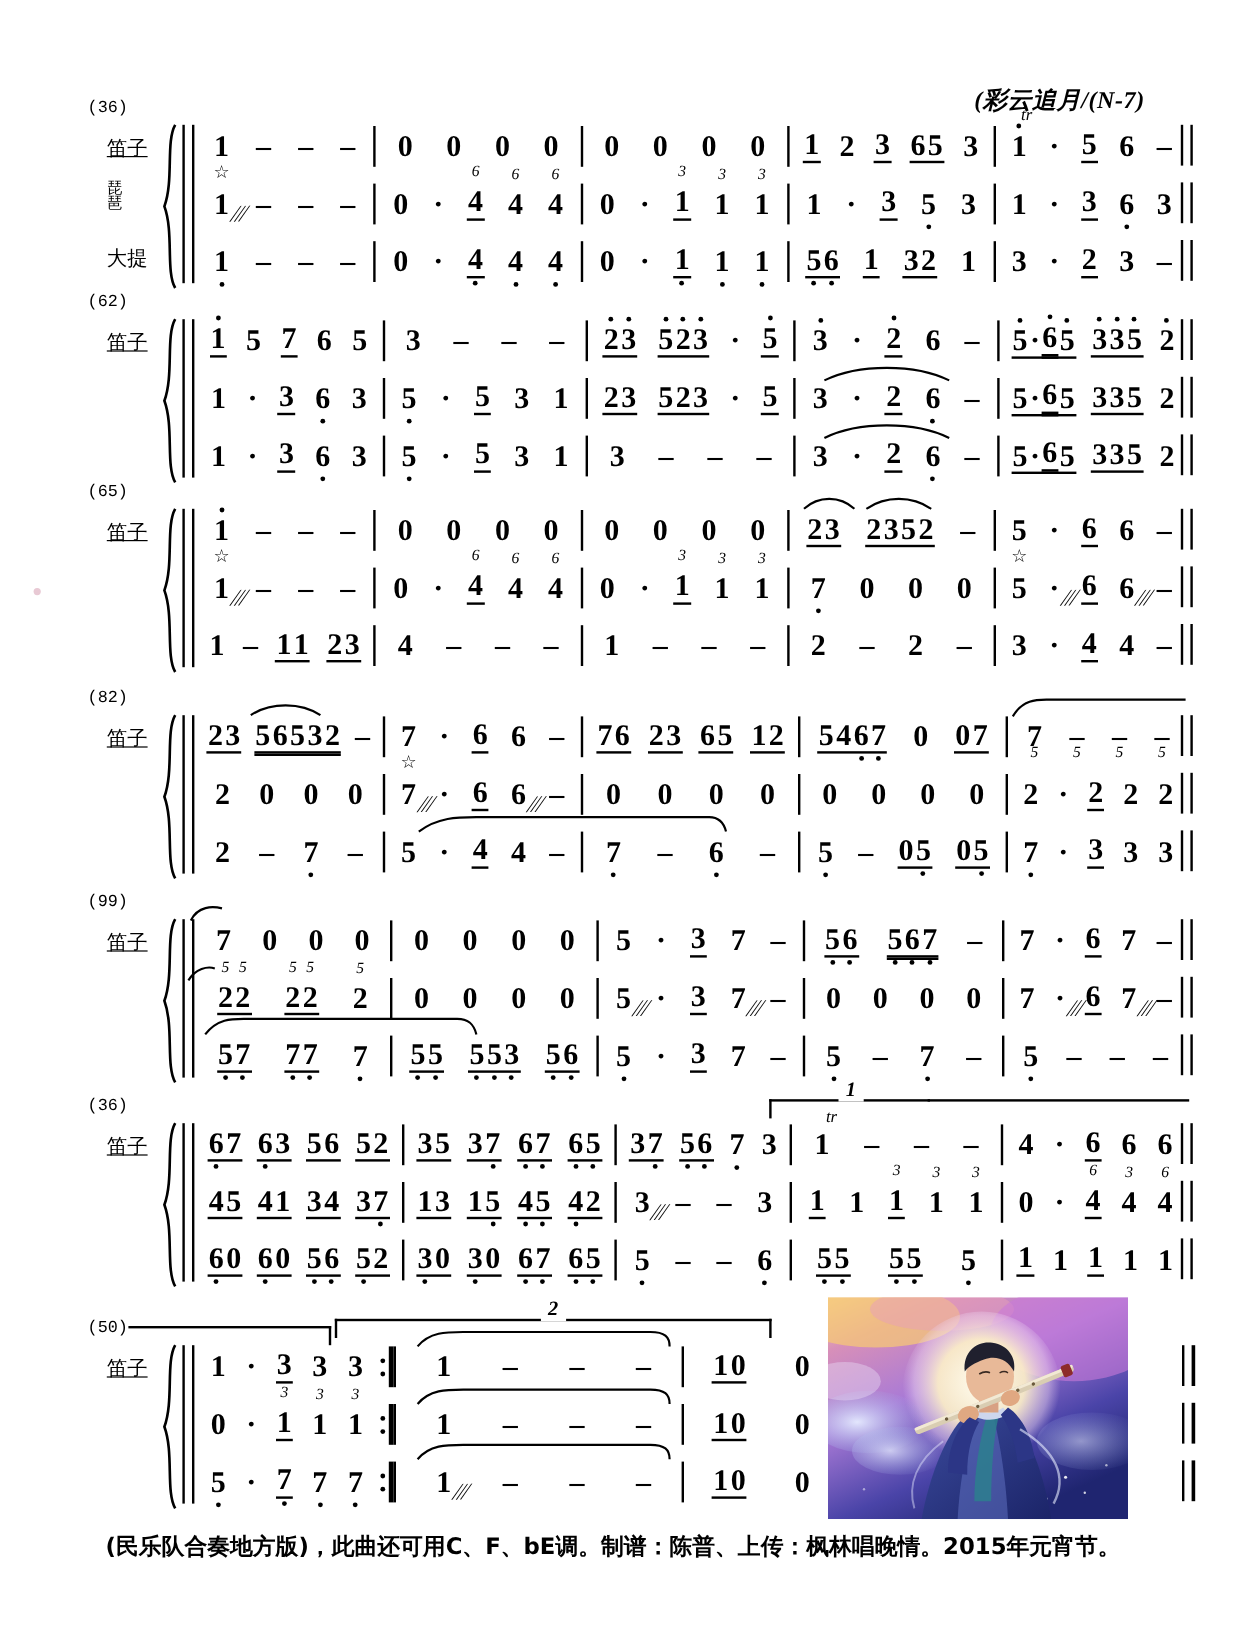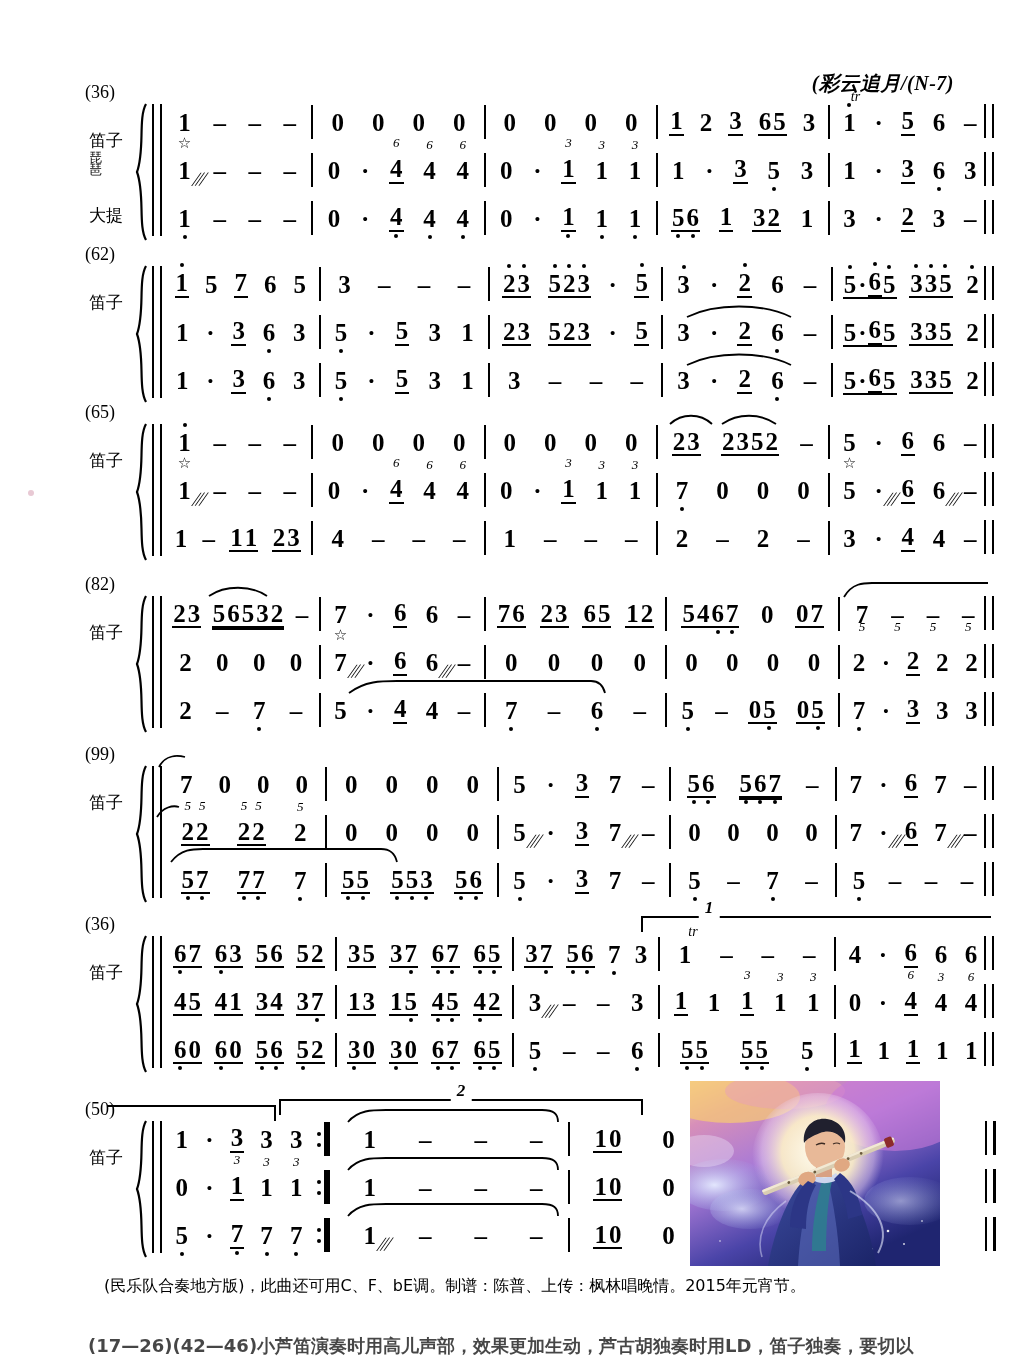--- a/index.html
+++ b/index.html
@@ -22,44 +22,44 @@
     font-weight:bold;
     font-size:20px;
     letter-spacing:0.5px;
     white-space:nowrap;
   }
 
   
   .system{position:absolute;left:45px;width:945px;}
   .sys-index{
     position:absolute;
-    left:40px; top:-18px;
-    font-size:18px;
-    font-family:Liberation Serif, serif;
+    left:28px; top:-18px;
+    font-size:14px;
+    font-family:Liberation Mono, monospace;
   }
 
   
   .brace{
     position:absolute;
     left:88px; top:0;
     width:18px;
     font-size:0;
   }
   .brace svg{display:block;}
 
   .labels{
     position:absolute;
     left:44px; top:0;
     width:46px;
     font-family:"DejaVu Sans", sans-serif;
     font-size:17px;
     font-weight:normal;
   }
   .labels div{position:absolute;left:0;white-space:nowrap;}
-  .lab0{top:29px;}
+  .lab0{top:12px;text-decoration:underline;}
   .lab1{top:52px;}
   .lab2{top:104px;}
   .lab-pipa{
     display:flex;align-items:center;
     font-size:15px;line-height:1;
   }
   .lab-pipa .stack{display:inline-block;}
 
   
   .startbar{
@@ -211,25 +211,25 @@
     left:690px;top:1081px;
     width:250px;height:185px;
     overflow:hidden;
     border:0;
   }
   .picture svg{display:block;}
 
   
   .footer{
     position:absolute;
-    left:104px;top:1276px;
+    left:88px;top:1276px;
     width:880px;
     font-family:"DejaVu Sans","Liberation Sans",sans-serif;
-    font-size:16px;
-    font-weight:normal;
+    font-size:19px;
+    font-weight:bold;
     letter-spacing:0px;
     white-space:nowrap;
   }
   .footer2{
     position:absolute;
     left:88px;top:1334px;
     width:880px;
     font-family:"DejaVu Sans","Liberation Sans",sans-serif;
     font-size:18px;
     font-weight:bold;
@@ -1455,15 +1455,14 @@
 
       <path d="M118 100 C106 110, 100 128, 100 146 L116 148 C116 128, 120 114, 126 104 Z" fill="#2c3686"></path>
       <path d="M150 92 C162 100, 170 116, 172 134 L158 138 C156 120, 150 106, 144 98 Z" fill="#2c3686"></path>
 
       <path d="M160 110 C190 128, 200 150, 188 172" stroke="#e8ecff" stroke-width="2" fill="none" opacity="0.6"></path>
       <path d="M96 120 C74 136, 66 156, 72 176" stroke="#e8ecff" stroke-width="1.6" fill="none" opacity="0.45"></path>
     </svg>
   </div>
 
   <div class="footer">(民乐队合奏地方版)，此曲还可用C、F、bE调。制谱：陈普、上传：枫林唱晚情。2015年元宵节。</div>
-  <div class="footer2">(17—26)(42—46)小芦笛演奏时用高儿声部，效果更加生动，芦古胡独奏时用LD，笛子独奏，要切以</div>
 
 </div>
 
 </body></html>

